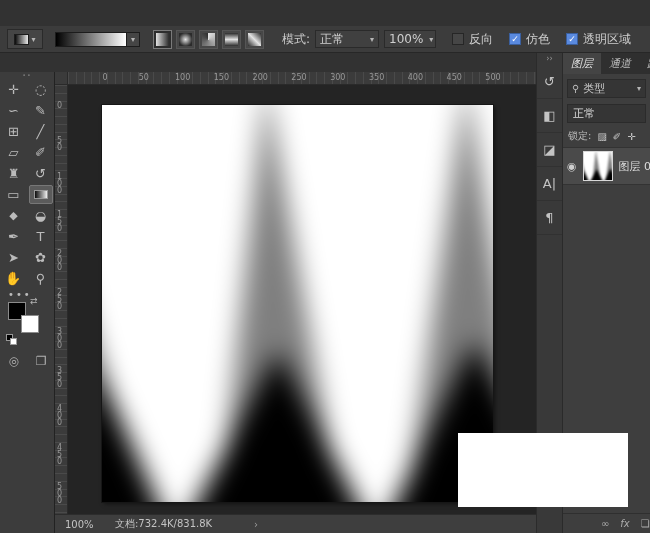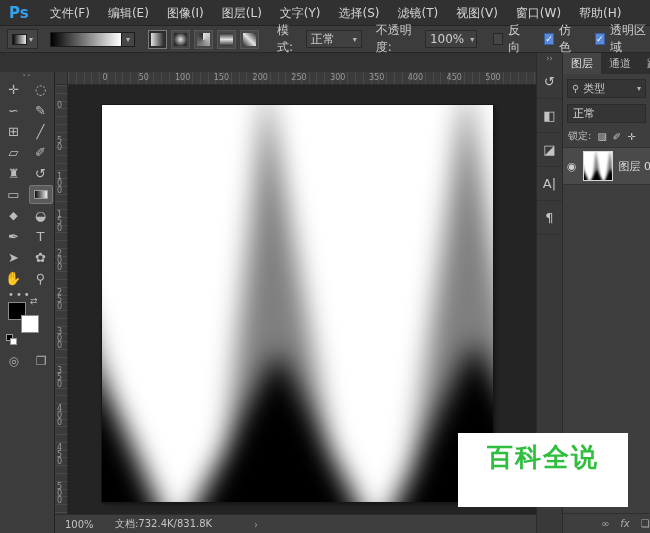--- a/index.html
+++ b/index.html
@@ -93,21 +93,21 @@
   
   .dock { position:absolute; left:536px; top:53px; width:26px; height:480px; background:#393939;
           border-left:1px solid #2b2b2b; }
   .dock-collapse { text-align:center; color:#9a9a9a; font-size:8px; height:12px; line-height:12px; }
   .dock-ic { height:34px; display:flex; align-items:center; justify-content:center; color:#c3c3c3;
              font-size:13px; border-bottom:1px solid #313131; }
 
   
   .panel { position:absolute; left:562px; top:53px; width:88px; height:480px; background:#3e3e3e;
            border-left:1px solid #2a2a2a; overflow:hidden; }
-  .ptabs { height:21px; background:#2f2f2f; display:flex; white-space:nowrap; }
+  .ptabs { height:21px; background:#2f2f2f; display:flex; white-space:nowrap;font-style:italic; }
   .ptab { padding:0 8px; height:21px; line-height:21px; font-size:11px; color:#b9b9b9; }
   .ptab.active { background:#444444; color:#e0e0e0; }
   .pfilter { margin:5px 4px 0 4px; height:19px; background:#353535; border:1px solid #2b2b2b;
              display:flex; align-items:center; padding:0 4px; gap:4px; color:#c9c9c9; font-size:11px; }
   .pfilter .mag { font-size:10px; color:#bdbdbd; }
   .pfilter .fchev { margin-left:auto; }
   .pblend { margin:6px 4px 0 4px; height:19px; background:#353535; border:1px solid #2b2b2b;
             display:flex; align-items:center; padding:0 5px; color:#dddddd; font-size:11px; }
   .plock { display:flex; align-items:center; gap:6px; padding:6px 0 4px 5px; color:#bdbdbd; font-size:10px; }
   .plock .lic { font-size:10px; color:#c6c6c6; }
@@ -132,36 +132,20 @@
   .watermark { position:absolute; left:458px; top:433px; width:170px; height:74px; background:#ffffff;
                z-index:50; text-align:center; }
   .wm-title { color:#2fbe3e; font-size:26px; font-weight:bold; letter-spacing:2px; margin-top:7px; }
   .wm-sub { color:#a2a2a2; font-size:14px; letter-spacing:2px; margin-top:3px; }
 </style>
 </head>
 <body>
 
 <div class="app">
 
-  <div class="menubar">
-    <span class="ps-logo">Ps</span>
-    <div style="display:flex">
-
-    <span class="menu-item" style="--i: 0;">文件(F)</span>
-        <span class="menu-item" style="--i: 1;">编辑(E)</span>
-        <span class="menu-item" style="--i: 2;">图像(I)</span>
-        <span class="menu-item" style="--i: 3;">图层(L)</span>
-        <span class="menu-item" style="--i: 4;">文字(Y)</span>
-        <span class="menu-item" style="--i: 5;">选择(S)</span>
-        <span class="menu-item" style="--i: 6;">滤镜(T)</span>
-        <span class="menu-item" style="--i: 7;">视图(V)</span>
-        <span class="menu-item" style="--i: 8;">窗口(W)</span>
-        <span class="menu-item" style="--i: 9;">帮助(H)</span>
-      </div>
-  </div>
 
   <div class="optionsbar">
     <div class="preset-box">
       <span class="preset-thumb"></span>
       <span class="chev">▾</span>
     </div>
     <div class="grad-preview-wrap">
       <span class="grad-preview"></span>
       <span class="grad-chev">
           <span class="chev">▾</span>
@@ -182,21 +166,20 @@
         </span>
       <span class="gtb" title="diamond-gradient">
           <span class="gi g-dia"></span>
         </span>
     </div>
     <span class="opt-label">模式:</span>
     <div class="opt-field mode-field">
       <span>正常</span>
       <span class="chev">▾</span>
     </div>
-    <span class="opt-label">不透明度:</span>
     <div class="opt-field opac-field">
       <span>100%</span>
       <span class="chev">▾</span>
     </div>
     <div class="cbgroup">
       <span class="cb"></span>
       <span class="cb-label">反向</span>
     </div>
     <div class="cbgroup">
       <span class="cb on">✓</span>
@@ -406,16 +389,15 @@
     </div>
   </div>
 
   <div class="statusbar">
     <span class="sb-zoom">100%</span>
     <span class="sb-doc">文档:732.4K/831.8K</span>
     <span class="sb-chev">›</span>
   </div>
 
   <div class="watermark">
-    <div class="wm-title">百科全说</div>
   </div>
 
 </div>
 
 </body></html>

